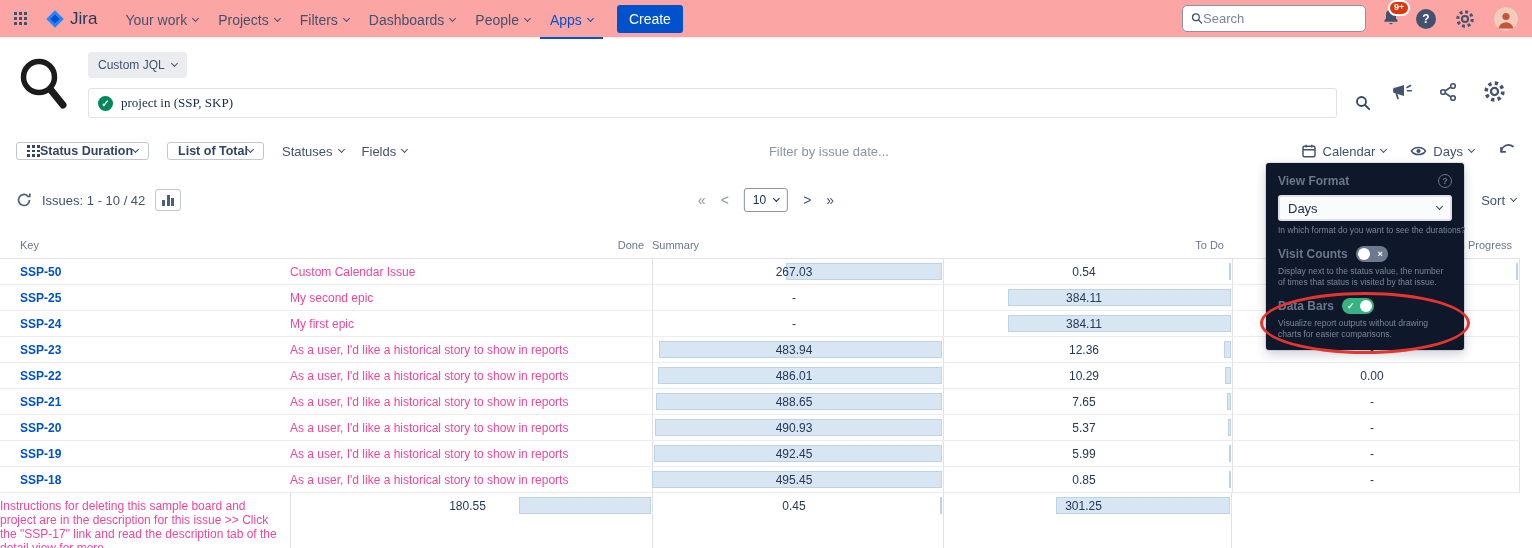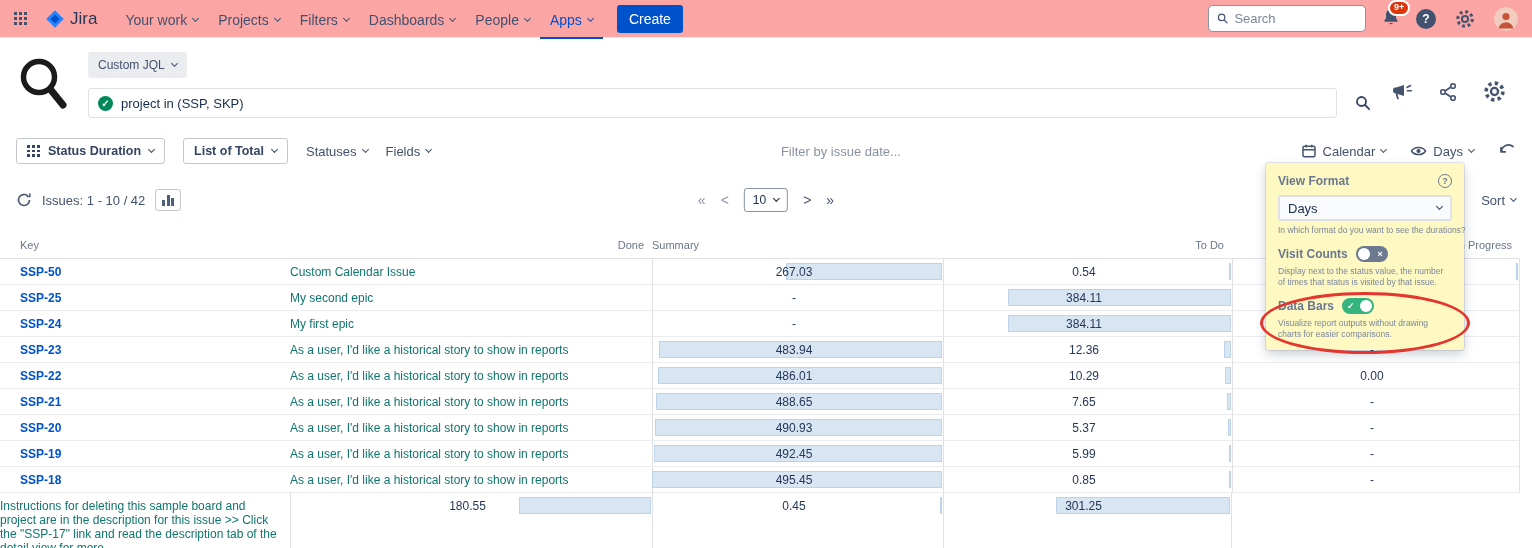--- a/index.html
+++ b/index.html
@@ -13,45 +13,45 @@
   .grid9 i { width:3px; height:3px; background:#42526E; display:block; }
   .grid9.small i { background:#344563; width:2.6px; height:2.6px; }
   .jira-logo { display:flex; align-items:center; gap:5px; margin:0 12px 0 8px; cursor:pointer; }
   .jira-logo .word { font-size:17px; font-weight:500; color:#253858; }
   .nav-items { display:flex; align-items:flex-start; height:36px; }
   .nav-item { display:flex; align-items:center; gap:6px; padding:0 10px; font-size:14px; color:#42526E; height:38px; cursor:pointer; }
   .nav-item.active { color:var(--brand-blue,#0052CC); box-shadow:inset 0 -2px 0 var(--brand-blue,#0052CC); }
   .chev { width:5px; height:5px; border-right:1.5px solid currentColor; border-bottom:1.5px solid currentColor; transform:rotate(45deg); display:inline-block; margin-top:-3px; }
   .create-btn { margin-left:8px; background:var(--brand-blue,#0052CC); color:#fff; font-size:14px; font-weight:500; padding:6px 12px; border-radius:3px; border:none; cursor:pointer; font-family:inherit; }
   .nav-right { margin-left:auto; display:flex; align-items:center; gap:15px; }
-  .search-box { display:flex; align-items:center; gap:6px; border:1px solid #8993A4; border-radius:5px; height:27px; padding:0 8px; width:158px; background:#fff; }
+  .search-box { display:flex; align-items:center; gap:0; border:1px solid #8993A4; border-radius:5px; height:27px; padding:0 8px; width:184px; background:#fff; }
   .search-box input { border:none; outline:none; font-size:13px; width:100%; font-family:inherit; color:#172B4D; }
   .search-box input::placeholder { color:#7A869A; }
   .bell-wrap { position:relative; cursor:pointer; }
   .badge { position:absolute; top:-7px; left:7px; background:#DE350B; color:#fff; font-size:9px; font-weight:700; padding:1.5px 4px; border-radius:8px; border:2px solid #fff; line-height:1; }
   .help-circle { width:20px; height:20px; border-radius:50%; background:#42526E; color:#fff; font-size:12px; font-weight:700; display:flex; align-items:center; justify-content:center; cursor:pointer; }
   .help-circle::before { content:"?"; }
   .avatar { width:24px; height:24px; border-radius:50%; overflow:hidden; cursor:pointer; }
 
   
   .query-section { display:flex; padding:14px 16px 18px; gap:16px; align-items:flex-start; }
   .big-logo { margin-top:2px; flex:none; }
   .query-main { flex:1; }
   .mode-btn { display:inline-flex; align-items:center; gap:7px; background:#EBECF0; border:none; border-radius:3px; padding:6px 10px; font-size:12px; color:#42526E; font-weight:500; margin-bottom:10px; cursor:pointer; font-family:inherit; }
   .jql-row { display:flex; align-items:center; gap:14px; }
-  .jql-input-wrap { flex:1; display:flex; align-items:center; gap:8px; border:1px solid #DFE1E6; border-radius:3px; height:30px; padding:12px 9px; background:#fff; }
+  .jql-input-wrap { flex:1; display:flex; align-items:center; gap:8px; border:1px solid #DFE1E6; border-radius:3px; height:30px; padding:12px 9px; background:#fff;font-family:Liberation Serif, serif; }
   .jql-input-wrap input { border:none; outline:none; flex:1; font-size:13px; color:#172B4D; font-family:inherit; }
   .check-circle { width:15px; height:15px; border-radius:50%; background:#00875A; color:#fff; font-size:10px; font-weight:700; display:flex; align-items:center; justify-content:center; flex:none; }
   .check-circle::before { content:"✓"; }
   .query-right { display:flex; align-items:center; gap:26px; margin-top:28px; padding-right:10px; }
   .query-right > * { cursor:pointer; }
 
   
   .toolbar { display:flex; align-items:center; padding:0 16px; gap:18px; height:30px; }
-  .tb-btn { display:flex; align-items:center; gap:8px; border:1px solid #C1C7D0; border-radius:3px; background:#fff; padding:0 10px; height:26px; font-size:12.5px; font-weight:700; color:#344563; cursor:pointer; font-family:inherit; }
+  .tb-btn { display:flex; align-items:center; border:1px solid #C1C7D0; border-radius:3px; background:#fff; padding:0 10px; height:18px; font-size:12.5px; font-weight:700; color:#344563; cursor:pointer; font-family:inherit; }
   .tb-link { display:flex; align-items:center; gap:6px; font-size:13px; color:#42526E; cursor:pointer; }
   .date-filter { margin:0 auto; border:none; outline:none; font-size:13px; width:170px; font-family:inherit; color:#172B4D; }
   .date-filter::placeholder { color:#8993A4; }
   .toolbar-right { display:flex; align-items:center; gap:24px; }
 
   
   .issues-bar { display:flex; align-items:center; padding:0 16px; margin-top:20px; height:28px; gap:10px; position:relative; }
   .issues-count { font-size:13px; color:#42526E; }
   .chart-btn { border:1px solid #C1C7D0; border-radius:3px; background:#fff; height:22px; width:26px; display:flex; align-items:flex-end; justify-content:center; gap:1.5px; padding-bottom:4px; cursor:pointer; }
   .chart-btn i { width:3px; background:#505F79; display:block; }
@@ -65,28 +65,28 @@
   
   .table { margin-top:20px; width:1520px; }
   .thead, .trow { display:grid; grid-template-columns:290px 362px 291px 289px 288px; }
   .thead { border-bottom:1px solid #DFE1E6; }
   .th { font-size:11px; color:#6B778C; padding:5px 8px 7px 0; }
   .th.key { padding-left:20px; }
   .th.num { text-align:right; }
   .trow { border-bottom:1px solid #EBECF0; min-height:26px; }
   .cell { font-size:12px; padding:6px 8px 5px 0; line-height:14px; }
   .cell.key { padding-left:20px; color:var(--brand-blue,#0052CC); font-weight:600; cursor:pointer; }
-  .cell.summary { color:#0f766e; padding-right:12px; }
+  .cell.summary { color:#ec4899; padding-right:12px; }
   .cell.num { position:relative; text-align:center; border-left:1px solid #DFE1E6; color:#253858; }
   .cell.num.last { border-right:1px solid #DFE1E6; }
   .bar { position:absolute; top:4px; right:1px; height:17px; background:var(--bar-fill,#D8E5F2); border:1px solid var(--bar-border,#BDD3E8); }
   .cell.num .val { position:relative; padding-right:0; }
 
   
-  .vf-panel { position:absolute; left:1266px; top:163px; width:198px; background:#fef9c3; border-radius:3px; padding:10px 12px 10px; z-index:50; box-shadow:0 0 0 1px rgba(9,30,66,.10), 0 4px 11px rgba(9,30,66,.22); }
+  .vf-panel { position:absolute; left:1266px; top:163px; width:198px; background:#0f172a; border-radius:3px; padding:10px 12px 10px; z-index:50; box-shadow:0 0 0 1px rgba(9,30,66,.10), 0 4px 11px rgba(9,30,66,.22); }
   .vf-head { display:flex; align-items:center; justify-content:space-between; height:16px; }
   .vf-title { font-size:12px; font-weight:600; color:#6B778C; }
   .q-circle { width:14px; height:14px; border-radius:50%; border:1.5px solid #6B778C; color:#6B778C; font-size:9px; font-weight:700; display:flex; align-items:center; justify-content:center; cursor:pointer; }
   .q-circle::before { content:"?"; }
   .vf-select { margin-top:6px; height:26px; background:#FAFBFC; border:2px solid #DFE1E6; border-radius:3px; display:flex; align-items:center; justify-content:space-between; padding:0 8px; font-size:13px; color:#172B4D; cursor:pointer; }
   .vf-select .chev { color:#344563; }
   .vf-help { font-size:8.5px; color:#7A869A; line-height:11px; margin-top:4px; }
   .vf-help.one-line { white-space:nowrap; }
   .vf-toggle-row { display:flex; align-items:center; gap:8px; margin-top:10px; height:16px; }
   .vf-label { font-size:12px; font-weight:600; color:#6B778C; }

